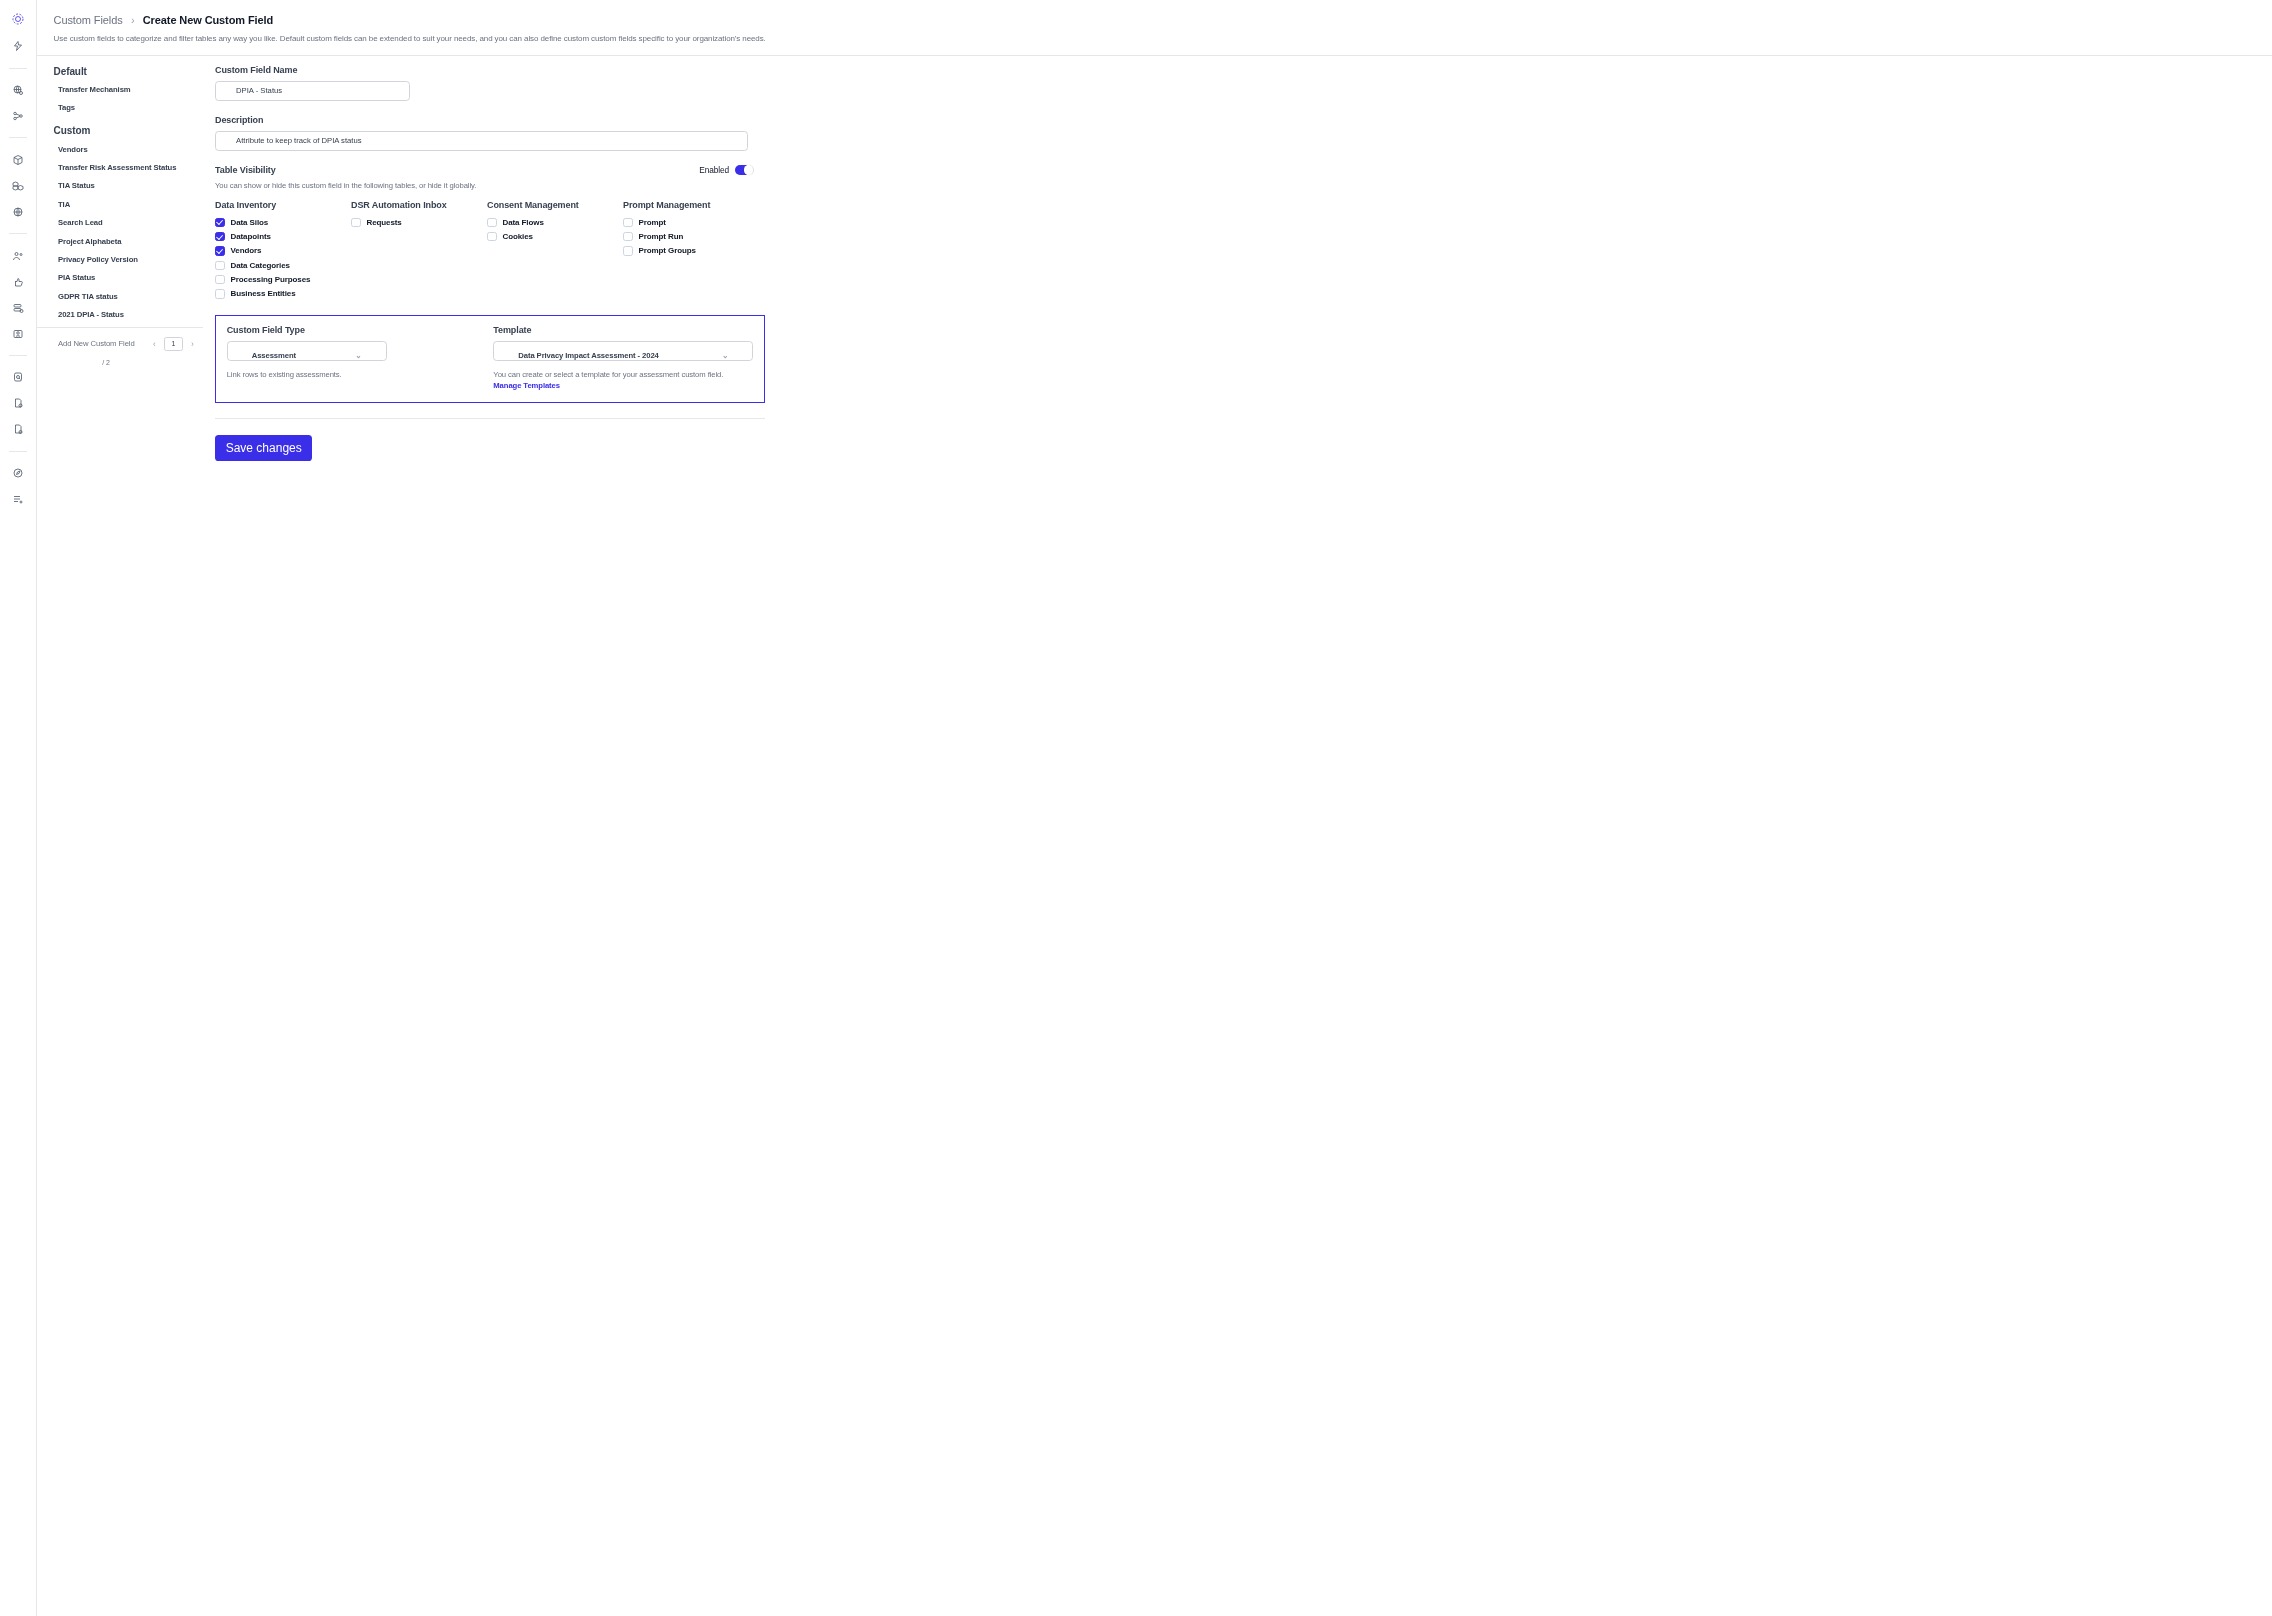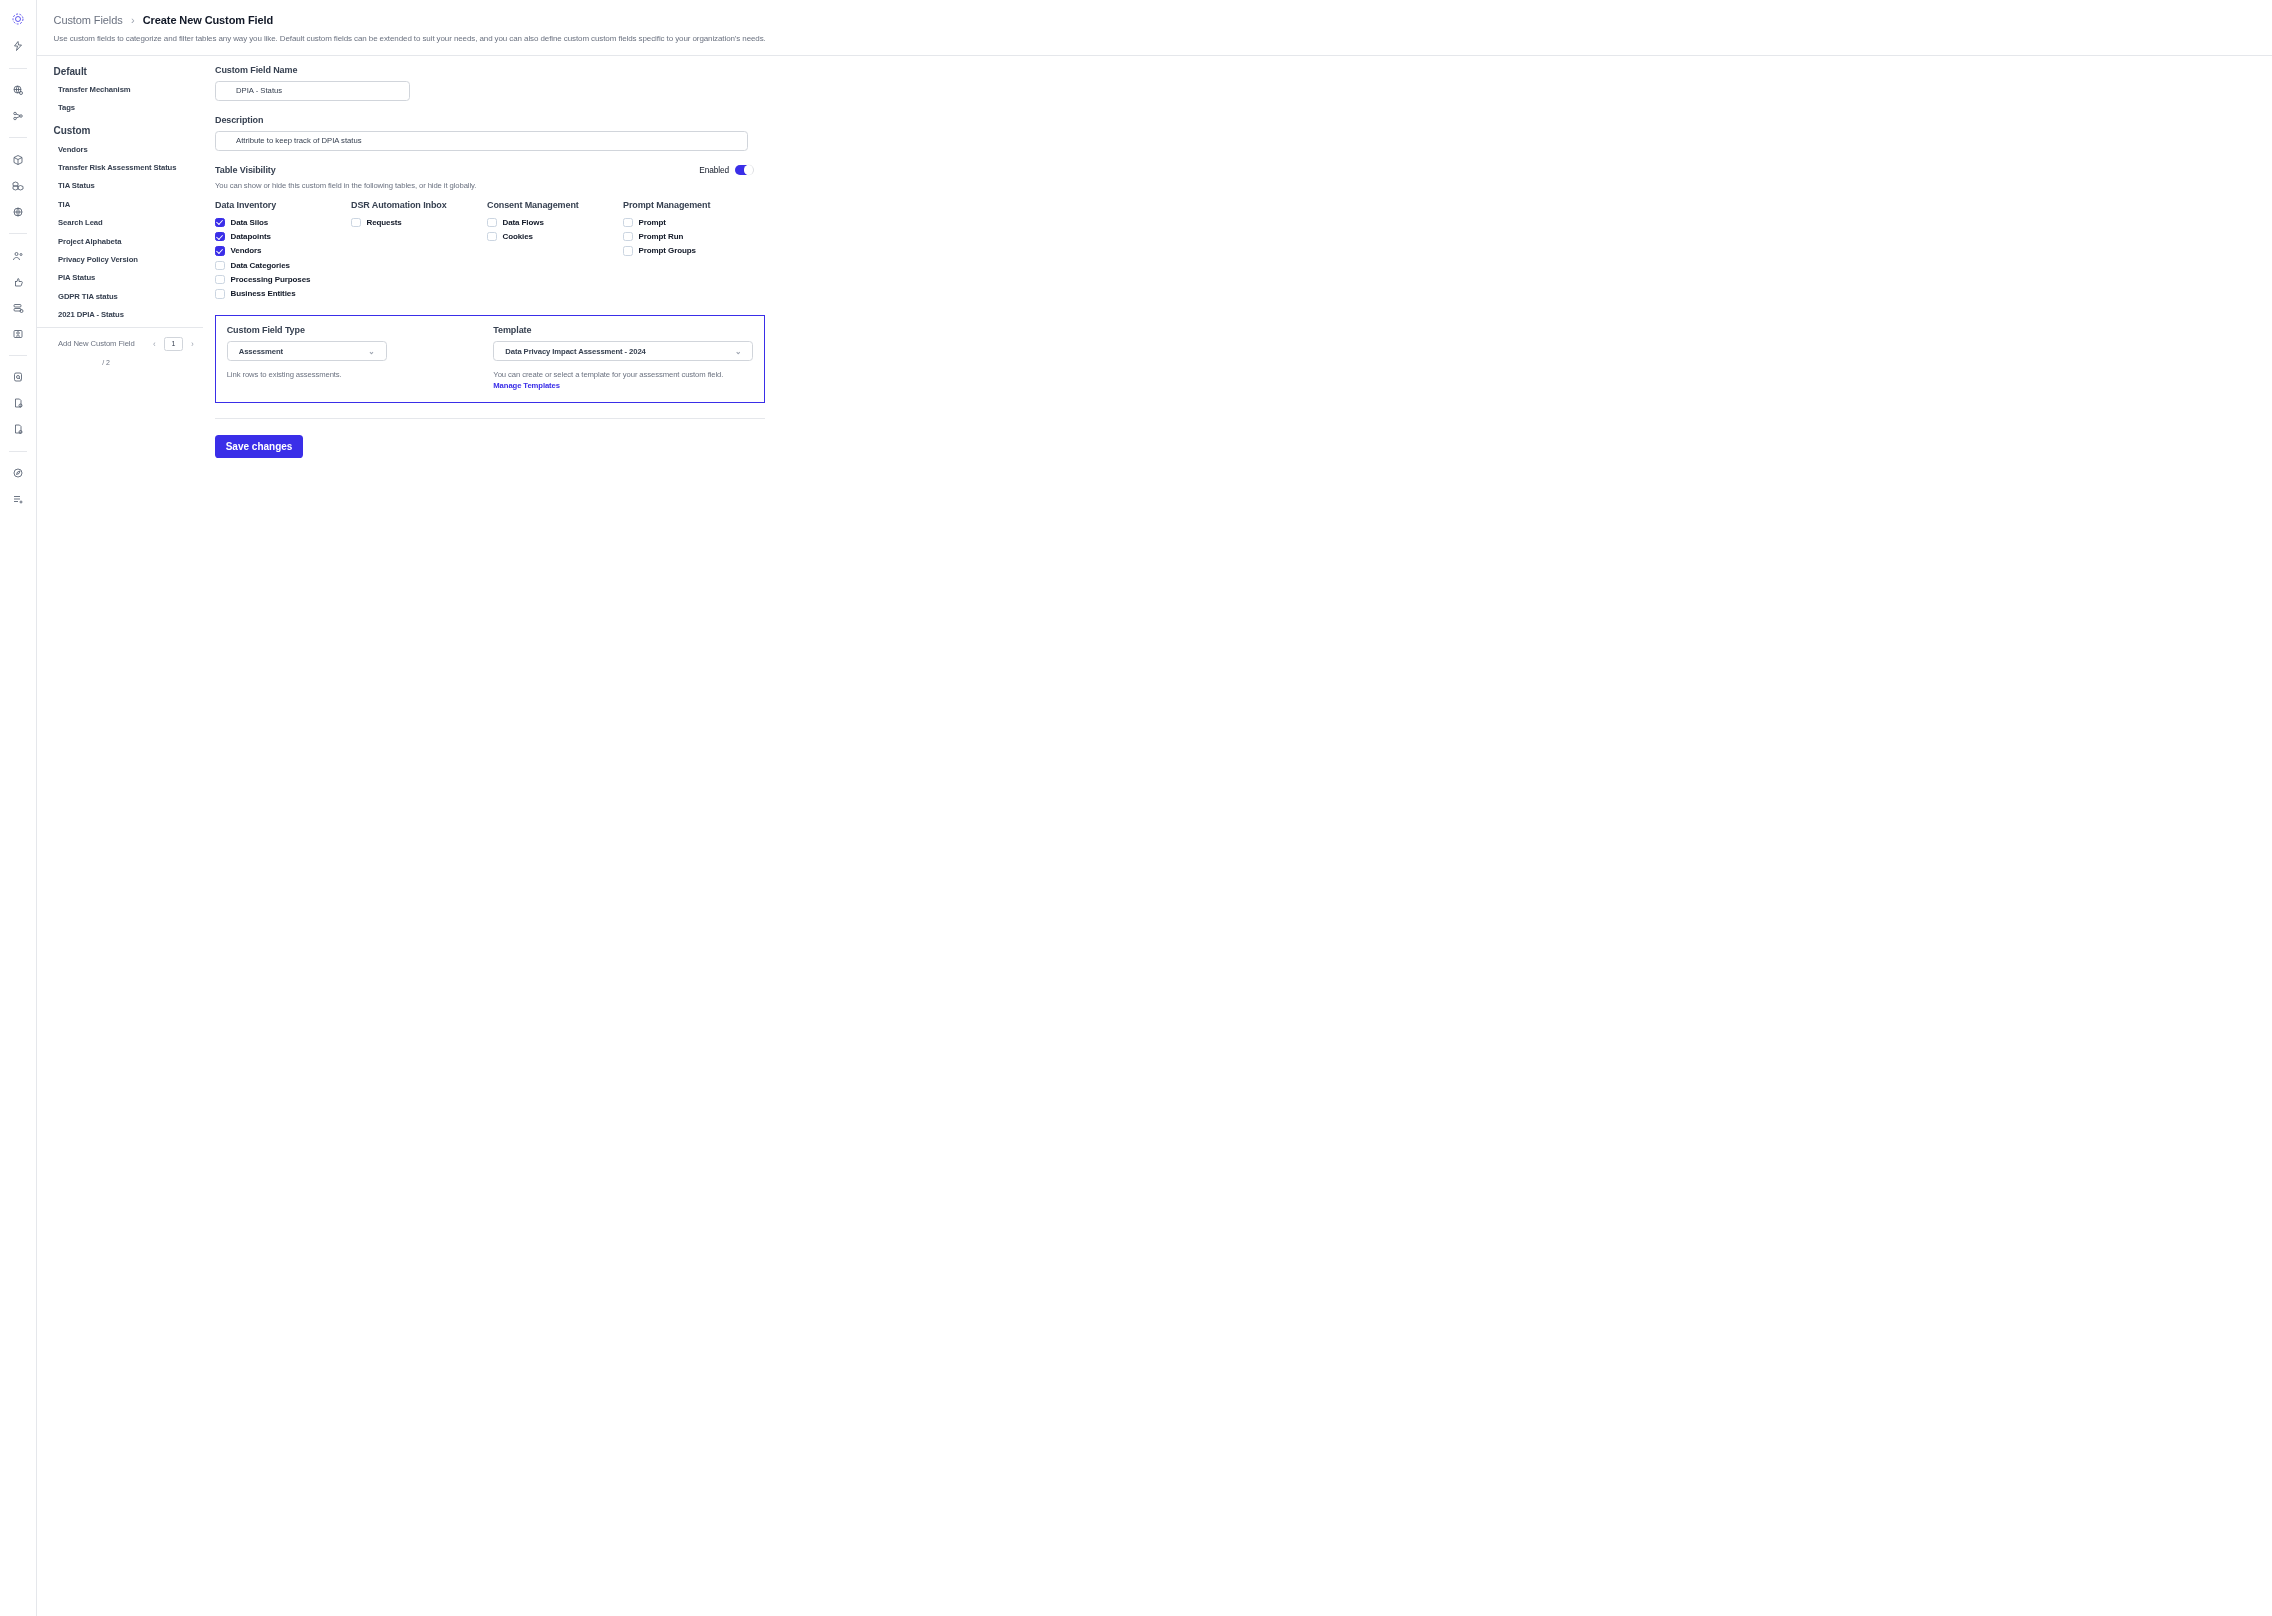--- a/index.html
+++ b/index.html
@@ -120,33 +120,33 @@
     padding: 9.5px 10.7px 12px;
     margin-top: 12px;
     max-width: 550px;
     display:grid;
     grid-template-columns: 1fr 1fr;
     gap: 0 24px;
   }
   .select {
     width: 160px; height: 20px;
     border:0.6px solid #d1d5db; border-radius:3.6px;
-    display:flex; align-items:center; justify-content:space-between;
-    padding:0 11px; font-size:7.7px; font-weight:600; color:#374151;
+    display:flex; align-items:flex-end; justify-content:space-between;
+    padding:0 24px; font-size:7.7px; font-weight:600; color:#374151;
     cursor:pointer;
   }
   .select.wide { width: 260px; }
   .select .chev-down { color:#9ca3af; }
   .link { color:#3A2EE8; font-weight:700; font-size:7.7px; }
 
   .save-btn {
     margin-top: 15.4px;
     background:#3A2EE8; color:#fff;
     border:none; border-radius:3.6px;
-    padding: 6px 10.7px; font-size:10px; font-weight:700;
+    padding: 6px 10.7px; font-size:12px; font-weight:400;
     cursor:pointer;
   }
 
   .hr { border-top:0.6px solid #e5e7eb; max-width:550px; margin-top:15.4px;}
 </style>
 </head>
 <body>
 
 <div class="app">
 

